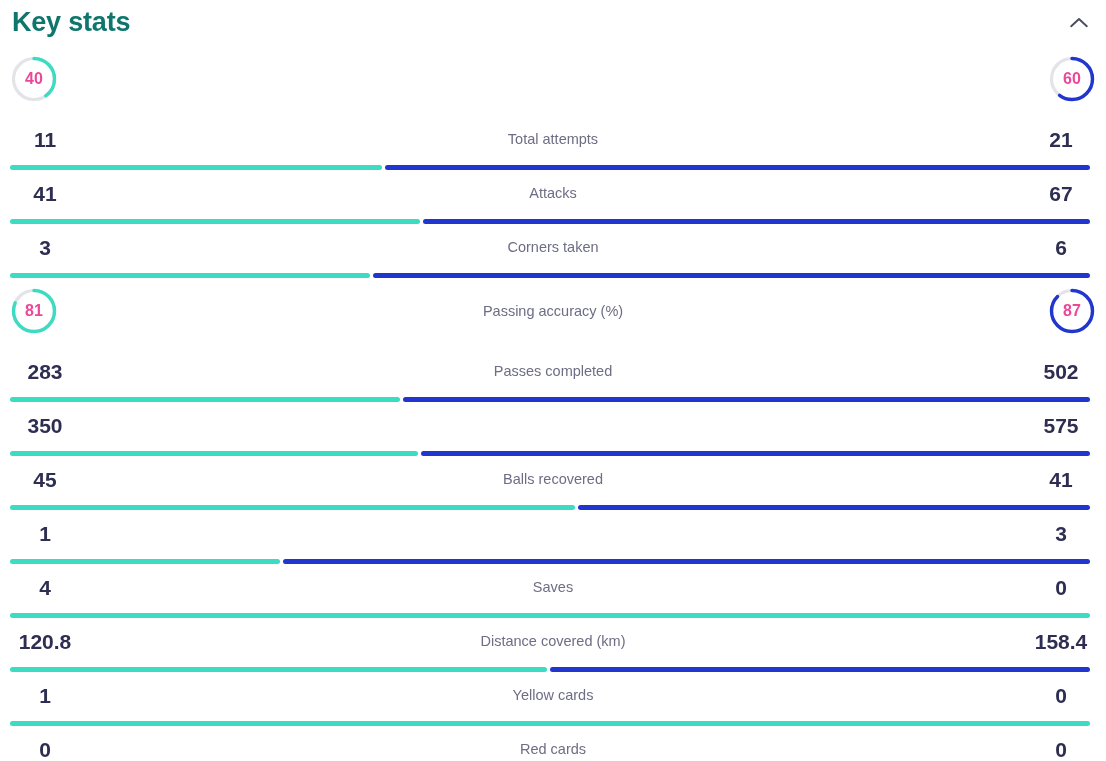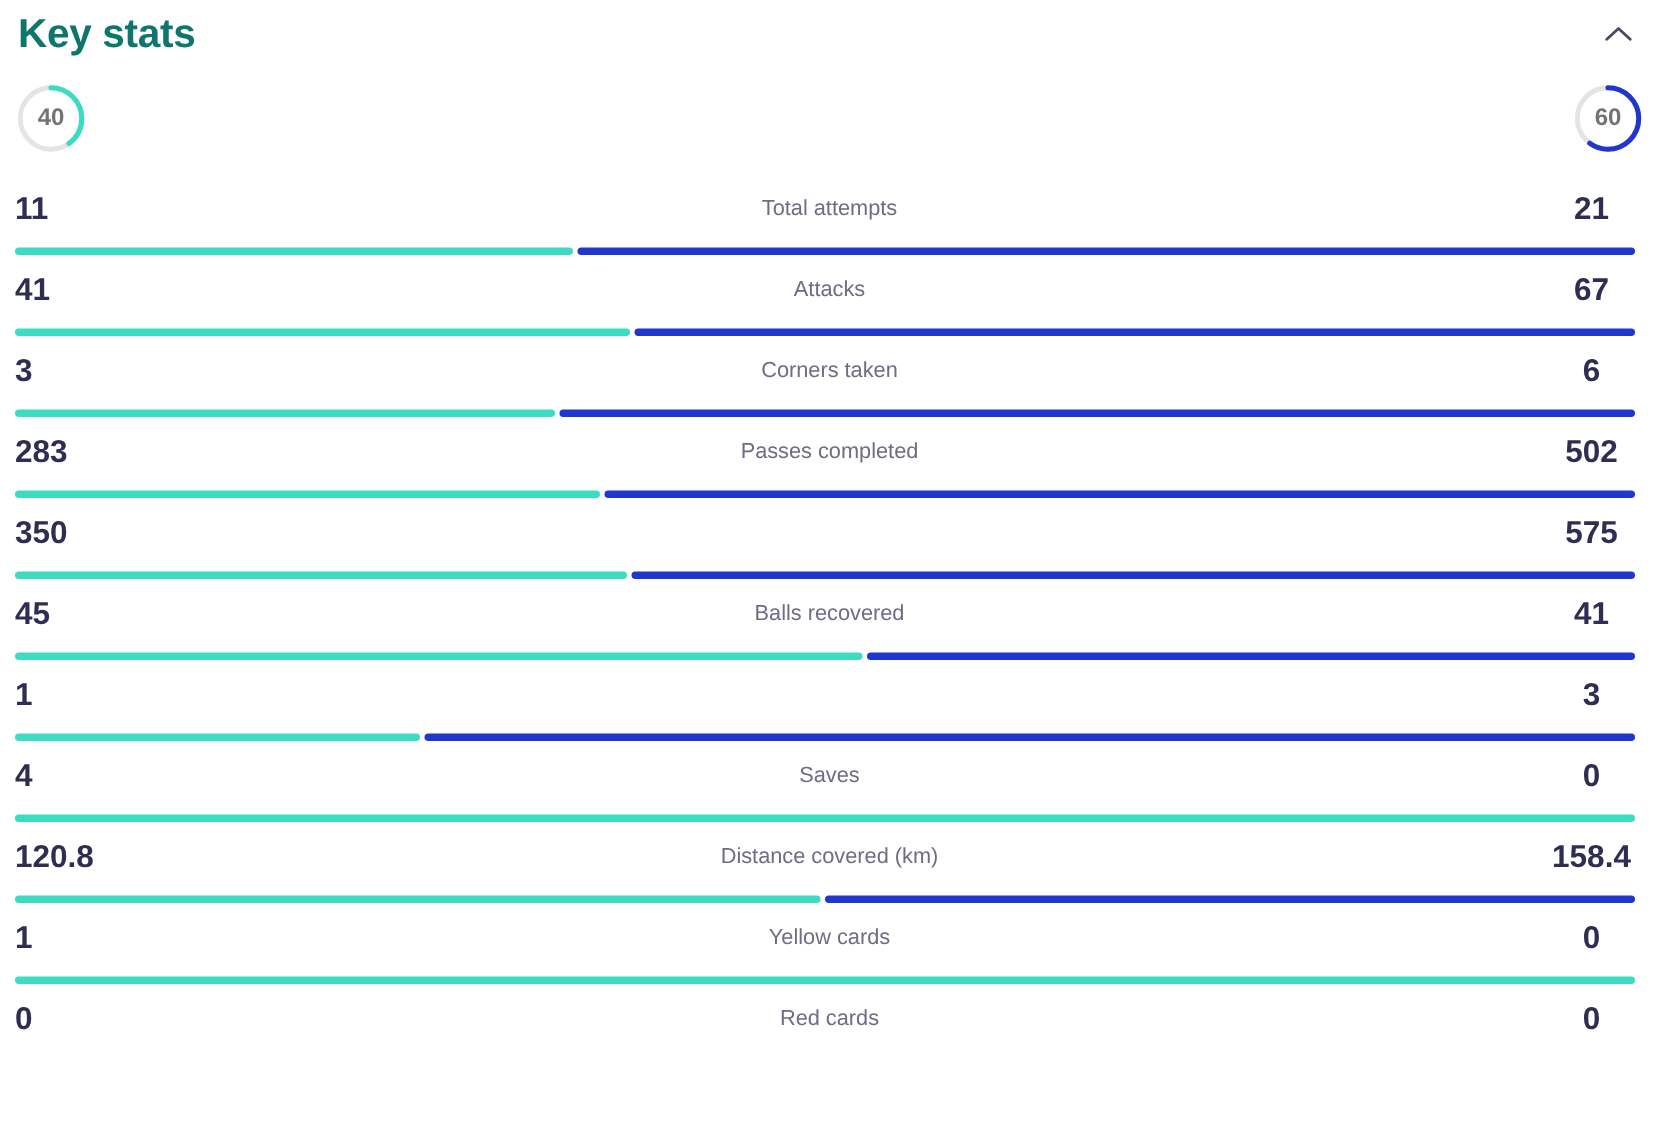--- a/index.html
+++ b/index.html
@@ -76,21 +76,21 @@
     height: 34px;
   }
 
   .stat-value {
     font-size: 21px;
     font-weight: bold;
     color: #2e2e52;
     line-height: 1;
     min-width: 70px;
   }
-  .stat-value.left  { text-align: left; }
+  .stat-value.left  { text-align: center; }
   .stat-value.right { text-align: center; }
 
   .stat-label {
     font-size: 14.5px;
     color: #6d6d85;
     text-align: center;
     flex: 1 1 auto;
     line-height: 1;
   }
 
@@ -120,21 +120,21 @@
   }
   .donut svg { display: block; }
   .donut-value {
     position: absolute;
     inset: 0;
     display: flex;
     align-items: center;
     justify-content: center;
     font-size: 16px;
     font-weight: bold;
-    color: #737373;
+    color: #ec4899;
     line-height: 1;
   }
 </style>
 </head>
 <body>
 
 <div class="panel">
 
   <div class="panel-header">
     <div class="panel-title">Key stats</div>
@@ -190,20 +190,37 @@
       <div class="bar-row-top">
         <div class="stat-value left">3</div>
         <div class="stat-label">Corners taken</div>
         <div class="stat-value right">6</div>
       </div>
       <div class="bar-track">
         <div class="bar-seg home  " style="width:33.3%"></div>
         <div class="bar-seg away  " style="flex:1 1 auto"></div>
       </div>
       </div>
+      <div class="stat-row donut-row">
+      <div class="donut">
+        <svg width="48" height="48" viewBox="0 0 48 48">
+    <circle cx="24" cy="24" r="20.5" fill="none" stroke="#e3e3e8" stroke-width="3.2"></circle>
+    <circle cx="24" cy="24" r="20.5" fill="none" stroke="#3cdcc2" stroke-width="3.4" stroke-linecap="round" stroke-dasharray="104.33229202571702 24.473006771464483" transform="rotate(-90 24 24)"></circle>
+  </svg>
+        <div class="donut-value">81</div>
+      </div>
+      <div class="stat-label">Passing accuracy (%)</div>
+      <div class="donut">
+        <svg width="48" height="48" viewBox="0 0 48 48">
+    <circle cx="24" cy="24" r="20.5" fill="none" stroke="#e3e3e8" stroke-width="3.2"></circle>
+    <circle cx="24" cy="24" r="20.5" fill="none" stroke="#2036ce" stroke-width="3.4" stroke-linecap="round" stroke-dasharray="112.06060995354791 16.744688843633597" transform="rotate(-90 24 24)"></circle>
+  </svg>
+        <div class="donut-value">87</div>
+      </div>
+      </div>
       <div class="stat-row bar-row">
       <div class="bar-row-top">
         <div class="stat-value left">283</div>
         <div class="stat-label">Passes completed</div>
         <div class="stat-value right">502</div>
       </div>
       <div class="bar-track">
         <div class="bar-seg home  " style="width:36.1%"></div>
         <div class="bar-seg away  " style="flex:1 1 auto"></div>
       </div>

